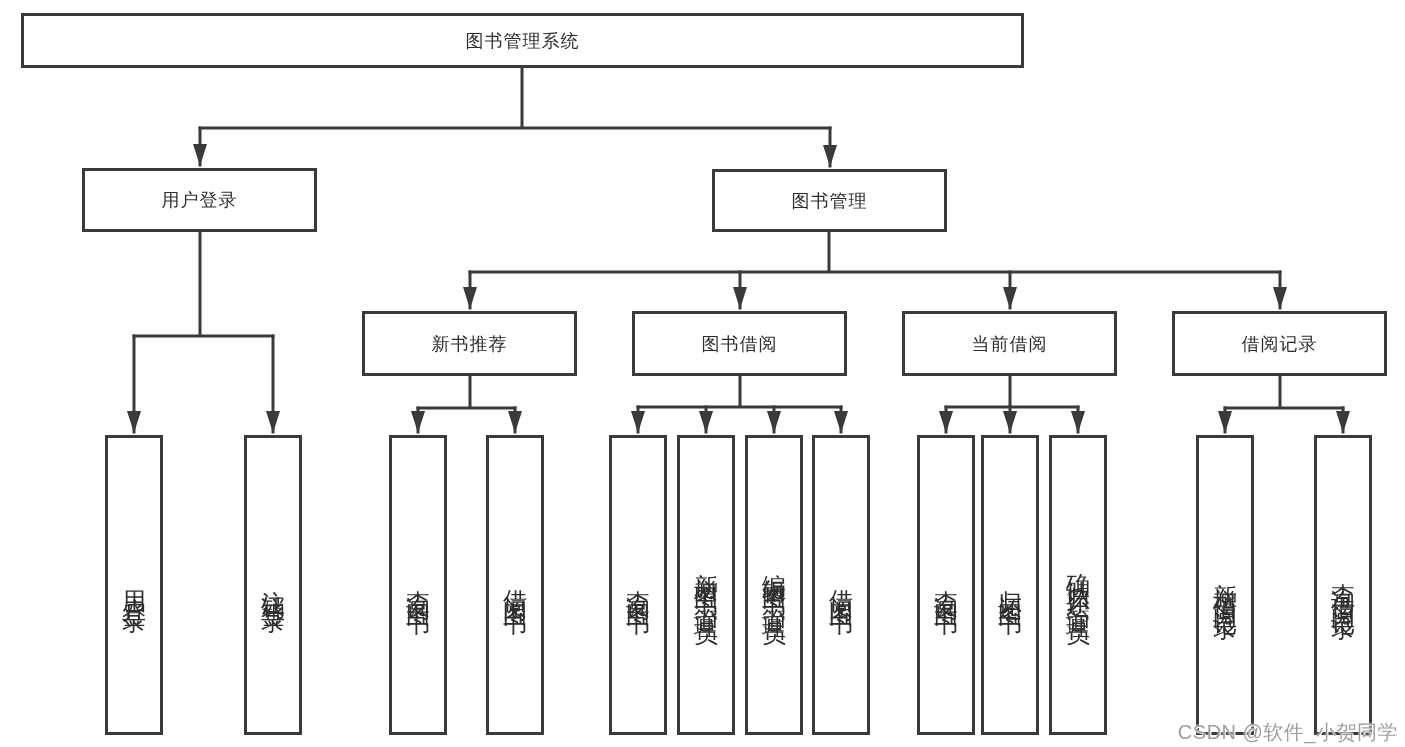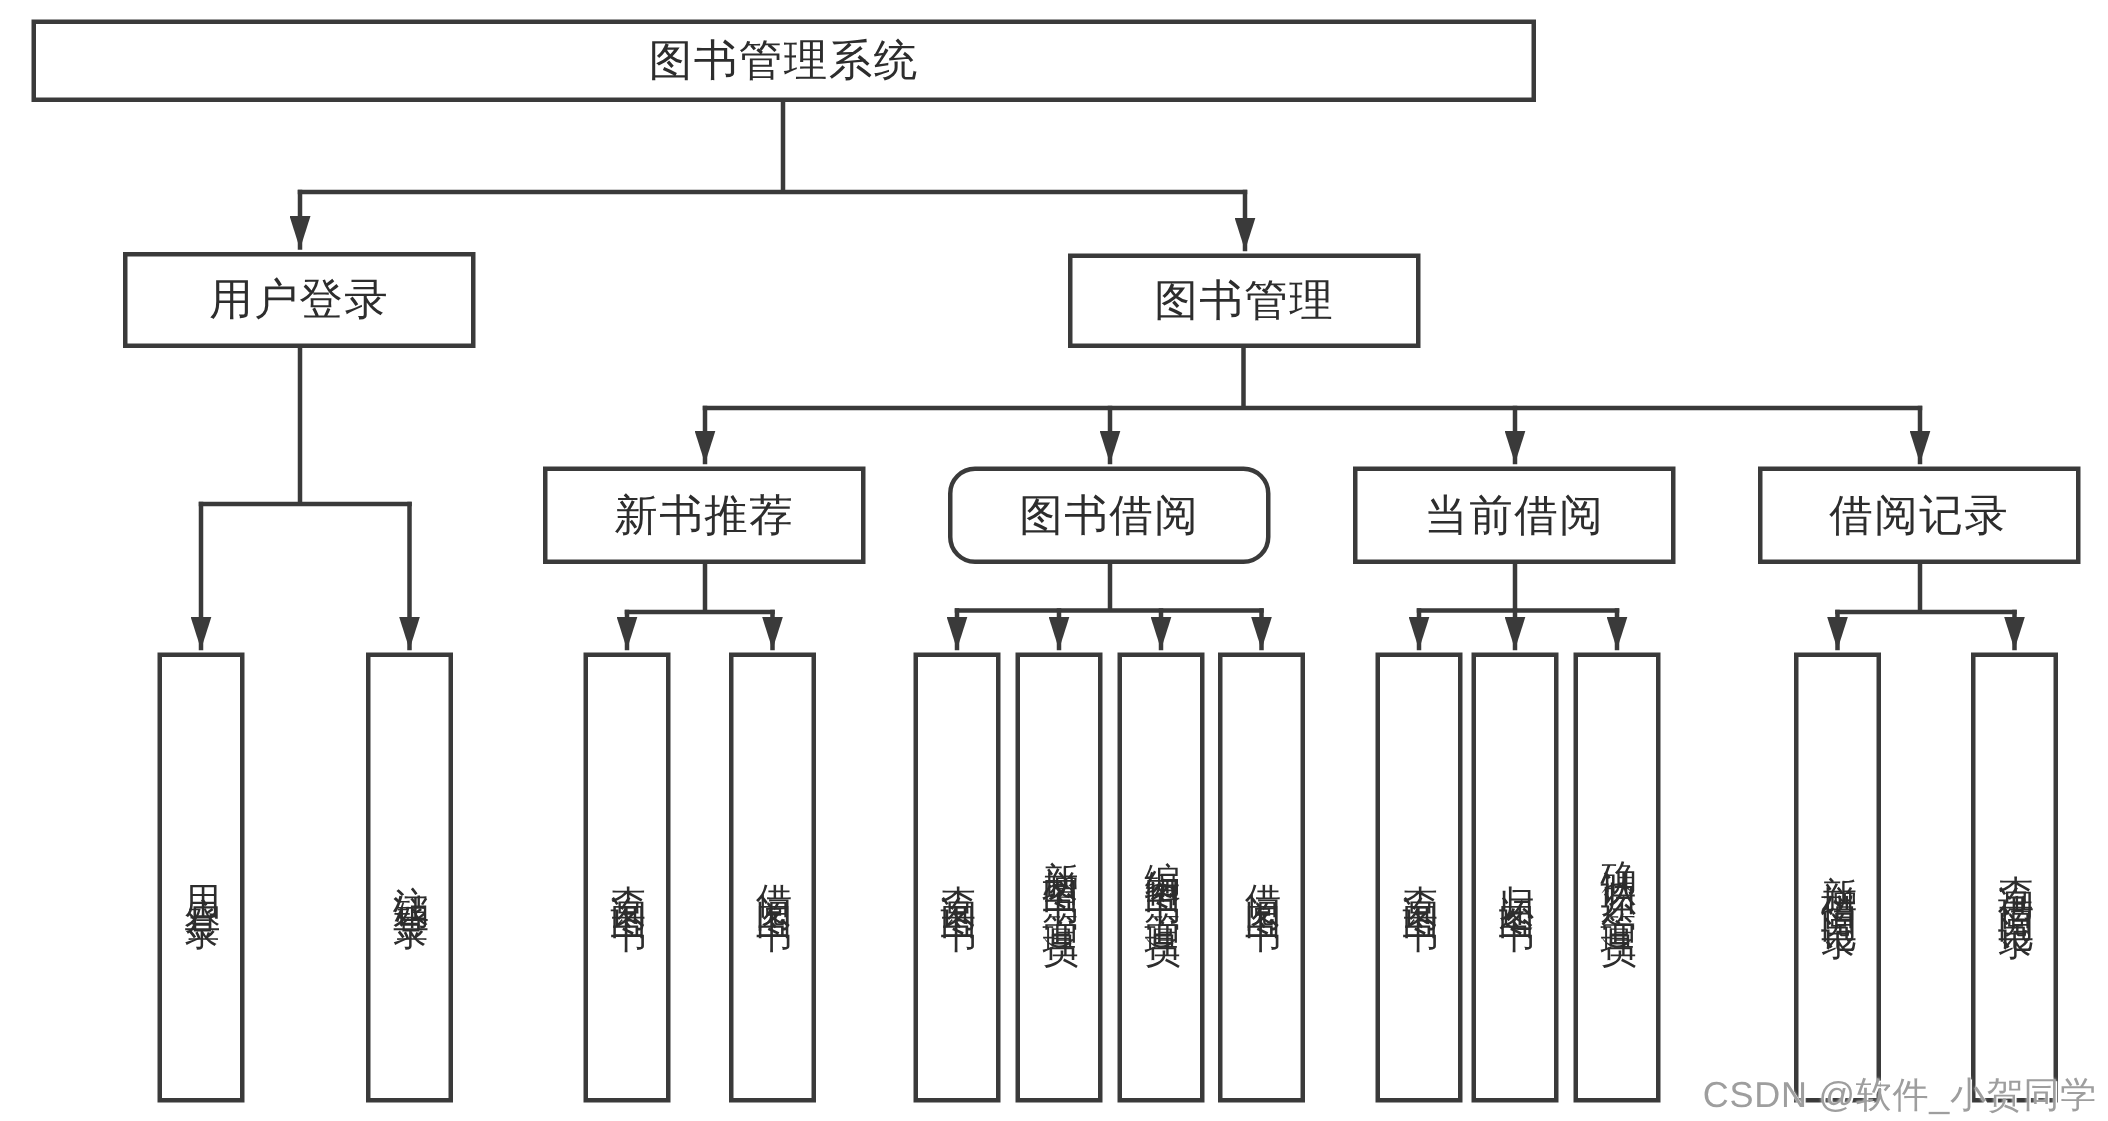--- a/index.html
+++ b/index.html
@@ -16,36 +16,36 @@
     position: absolute;
     box-sizing: border-box;
     border: 3px solid #3a3a3a;
     background: #ffffff;
     display: flex;
     align-items: center;
     justify-content: center;
     color: #2d2d2d;
   }
   .hbox span {
-    font-size: 29px;
+    font-size: 18px;
     letter-spacing: 1px;
     white-space: nowrap;
   }
   .vbox span {
     writing-mode: vertical-rl;
     font-size: 24px;
     letter-spacing: 7px;
     line-height: 1;
     white-space: nowrap;
   }
   .watermark {
     position: absolute;
     right: 7px;
     bottom: 1px;
-    font-size: 24px;
+    font-size: 20px;
     color: #9e9e9e;
     letter-spacing: 0.5px;
     text-shadow: 0 0 2px #ffffff, 1px 1px 0 #ffffff;
     white-space: nowrap;
   }
 </style>
 </head>
 <body>
 
 <div class="stage">
@@ -100,21 +100,21 @@
   <div class="box hbox" style="left:82px; top:168px; width:235px; height:64px;">
     <span>用户登录</span>
   </div>
   <div class="box hbox" style="left:362px; top:311px; width:215px; height:65px;">
     <span>新书推荐</span>
   </div>
 
   <div class="box hbox" style="left:712px; top:169px; width:235px; height:63px;">
     <span>图书管理</span>
   </div>
-  <div class="box hbox" style="left:632px; top:311px; width:215px; height:65px;border-radius:18px;">
+  <div class="box hbox" style="left:632px; top:311px; width:215px; height:65px;">
     <span>图书借阅</span>
   </div>
   <div class="box hbox" style="left:902px; top:311px; width:215px; height:65px;">
     <span>当前借阅</span>
   </div>
   <div class="box hbox" style="left:1172px; top:311px; width:215px; height:65px;">
     <span>借阅记录</span>
   </div>
 
   <div class="box vbox" style="left:105px; top:435px; width:58px; height:300px;">

